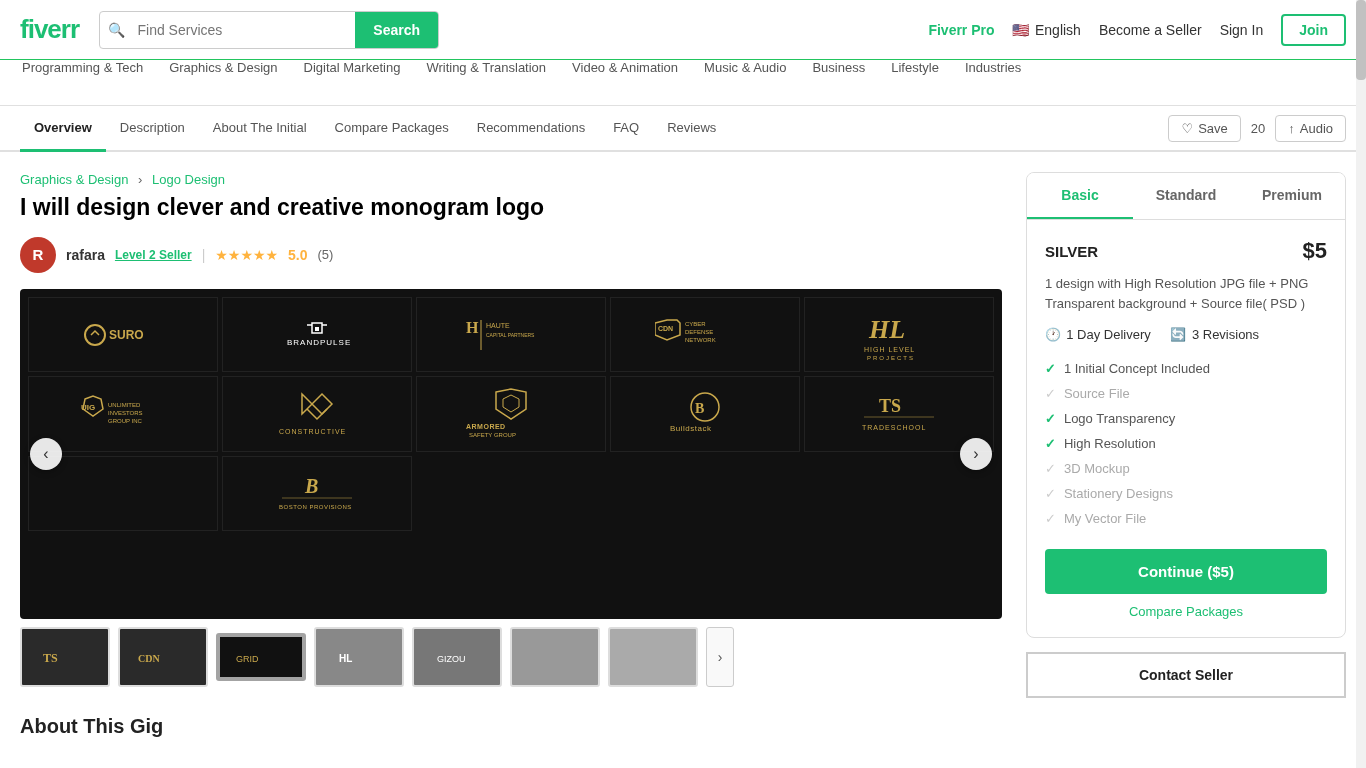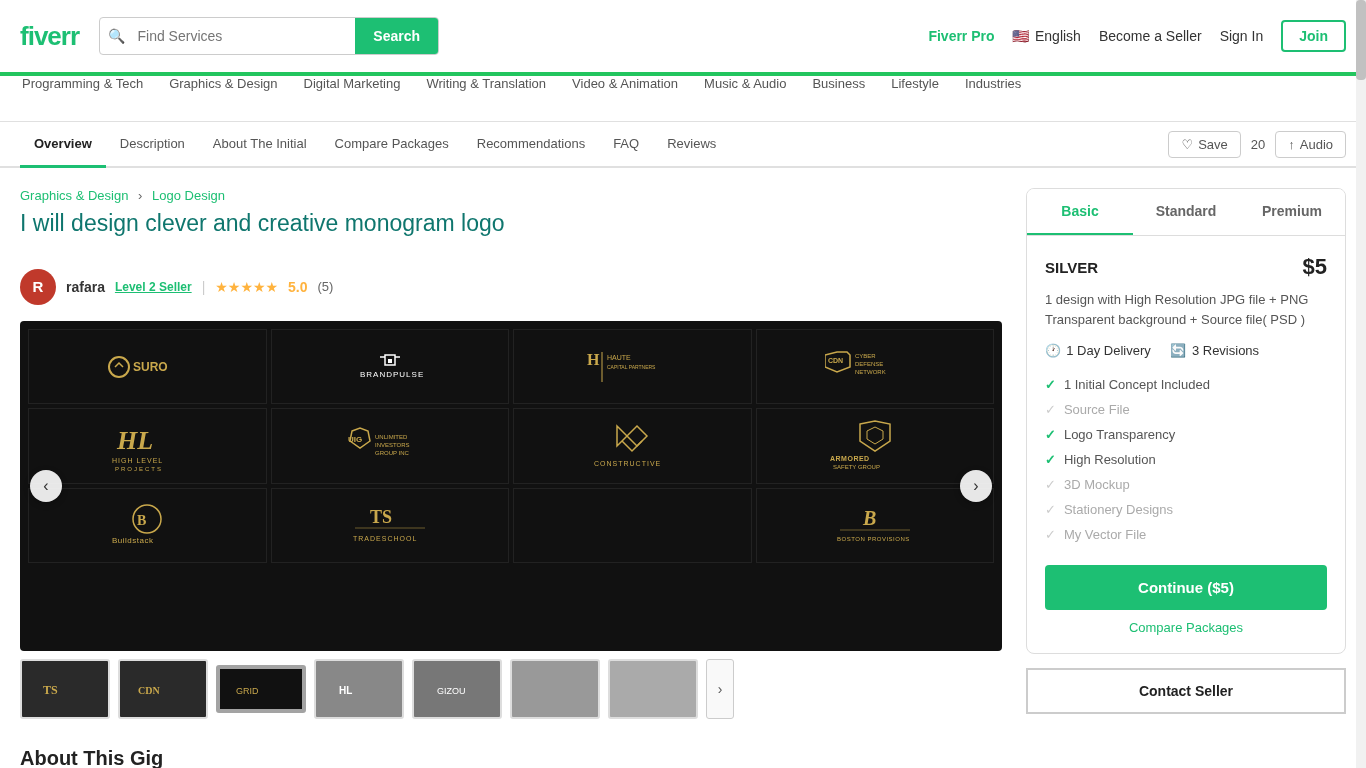--- a/index.html
+++ b/index.html
@@ -9,21 +9,21 @@
     .search-bar input { flex: 1; padding: 8px 12px; border: none; outline: none; font-size: 14px; color: #666; }
     .search-btn { background: #1dbf73; color: #fff; border: none; padding: 8px 18px; font-size: 14px; font-weight: 600; cursor: pointer; }
     .header-right { display: flex; align-items: center; gap: 18px; }
     .fiverr-pro { color: #1dbf73; font-weight: 700; font-size: 14px; cursor: pointer; }
     .lang-btn { display: flex; align-items: center; gap: 5px; font-size: 14px; cursor: pointer; color: #333; }
     .join-btn { border: 2px solid #1dbf73; color: #1dbf73; background: #fff; padding: 6px 16px; border-radius: 4px; font-size: 14px; font-weight: 600; cursor: pointer; }
   </style>
 </head>
 <body>
 
-<header style="display:flex;align-items:center;padding:13px 20px;height:76px;border-bottom:4px solid #22c55e;background:#fff;">
+<header style="display:flex;align-items:center;padding:13px 20px;height:60px;border-bottom:1px solid #22c55e;background:#fff;">
   <div class="logo">fiverr</div>
   <div class="search-bar" style="display:flex;align-items:center;flex:0 0 340px;border:1px solid #ccc;border-radius:4px;overflow:hidden;margin-right:auto;">
     <span style="padding:0 8px;color:#aaa;font-size:14px;">🔍</span>
     <input type="text" style="flex: 1 1 0%; padding: 8px 4px; border: none; outline: none; font-size: 14px; color: rgb(102, 102, 102);" placeholder="Find Services">
     <button class="search-btn" style="background:#1dbf73;color:#fff;border:none;padding:10px 18px;font-size:14px;font-weight:600;cursor:pointer;">Search</button>
   </div>
   <div class="header-right" style="display:flex;align-items:center;gap:18px;margin-left:20px;">
     <span class="fiverr-pro" style="color:#1dbf73;font-weight:700;font-size:14px;cursor:pointer;">Fiverr Pro</span>
     <div class="lang-btn" style="display:flex;align-items:center;gap:5px;cursor:pointer;">
       <span>🇺🇸</span>
@@ -71,36 +71,36 @@
 <div style="display:flex;padding:20px 20px 0;gap:24px;">
 
   <div style="flex:1;">
 
     <div style="font-size:13px;margin-bottom:6px;">
       <span style="color:#1dbf73;cursor:pointer;">Graphics &amp; Design</span>
       <span style="color:#666;margin:0 6px;">›</span>
       <span style="color:#1dbf73;cursor:pointer;">Logo Design</span>
     </div>
 
-    <h1 style="font-size:23px;font-weight:400;color:#0f766e;margin-bottom:30px;line-height:1.3;">I will design clever and creative monogram logo</h1>
+    <h1 style="font-size:23px;font-weight:700;color:#000000;margin-bottom:14px;line-height:1.3;">I will design clever and creative monogram logo</h1>
 
     <div style="display:flex;align-items:center;gap:10px;margin-bottom:16px;">
       <div style="width:36px;height:36px;border-radius:50%;background:#c0392b;display:flex;align-items:center;justify-content:center;color:#fff;font-weight:700;font-size:15px;flex-shrink:0;">R</div>
       <span style="font-size:14px;font-weight:600;color:#333;cursor:pointer;">rafara</span>
       <span style="font-size:12px;color:#1dbf73;font-weight:600;text-decoration:underline;">Level 2 Seller</span>
       <span style="color:#ccc;">|</span>
       <span style="color:#ffb33e;font-size:14px;">★★★★★</span>
       <span style="color:#ffb33e;font-weight:700;font-size:14px;">5.0</span>
       <span style="color:#666;font-size:13px;">(5)</span>
     </div>
 
     <div style="position:relative;margin-bottom:10px;">
       <div style="width:100%;height:330px;background:#111;border-radius:4px;overflow:hidden;position:relative;">
 
-        <div style="display:grid;grid-template-columns:repeat(4,1fr);grid-template-rows:repeat(4,1fr);width:100%;height:100%;padding:8px;gap:4px;background:#111;">
+        <div style="display:grid;grid-template-columns:repeat(5,1fr);grid-template-rows:repeat(4,1fr);width:100%;height:100%;padding:8px;gap:4px;background:#111;">
 
           <div style="display:flex;align-items:center;justify-content:center;color:#c9a84c;font-size:11px;font-weight:700;border:1px solid #222;padding:4px;">
             <svg viewBox="0 0 80 30" width="80" height="30">
               <circle cx="12" cy="15" r="10" fill="none" stroke="#c9a84c" stroke-width="2"></circle>
               <path d="M8 15 L12 11 L16 15" fill="none" stroke="#c9a84c" stroke-width="1.5"></path>
               <text x="26" y="19" fill="#c9a84c" font-size="12" font-weight="700" font-family="Arial">SURO</text>
             </svg>
           </div>
           <div style="display:flex;flex-direction:column;align-items:center;justify-content:center;color:#fff;font-size:10px;border:1px solid #222;padding:4px;">
             <svg viewBox="0 0 80 40" width="80" height="40">

